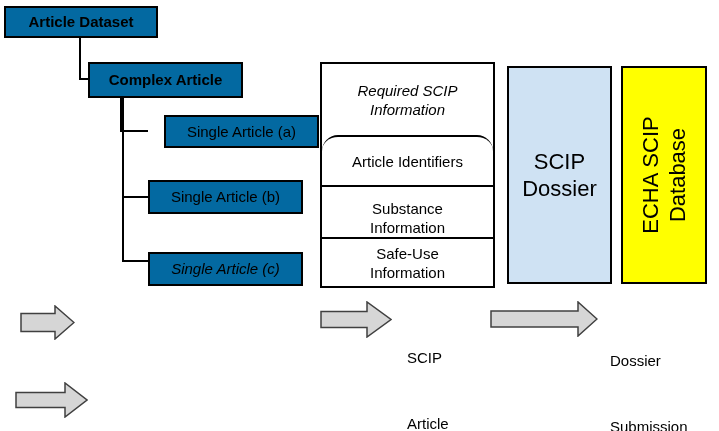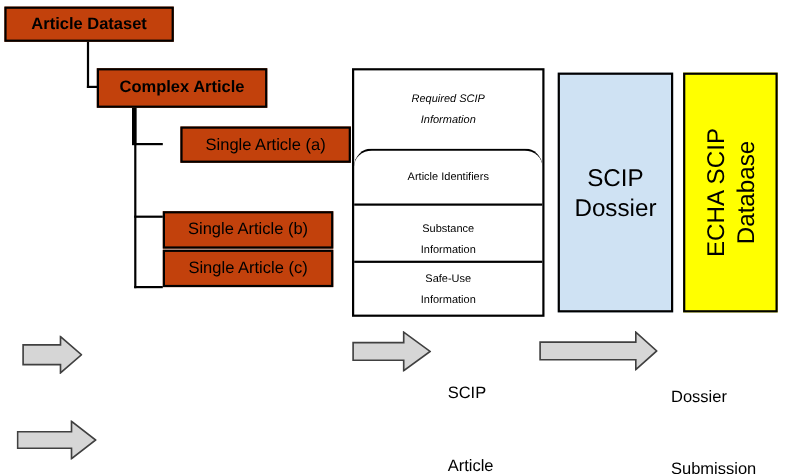--- a/index.html
+++ b/index.html
@@ -3,35 +3,35 @@
 <meta charset="utf-8">
 <style>
   html,body{margin:0;padding:0;background:#fff;}
   #canvas{
     position:relative;width:719px;height:431px;overflow:hidden;
     background:var(--background,#fff);
     font-family:"Liberation Sans", sans-serif;
     color:var(--text,#000);
   }
   .box{
-    position:absolute;box-sizing:border-box;background:#c2410c;
+    position:absolute;box-sizing:border-box;background:#0369a1;
     border:2px solid var(--box-border,#000);
     display:flex;flex-direction:column;align-items:center;justify-content:center;
     font-size:15px;text-align:center;line-height:18px;
   }
   .bold{font-weight:bold;}
   .cline{position:absolute;background:var(--connector,#000);}
   .table{
     position:absolute;left:320px;top:62px;width:175px;height:226px;
     box-sizing:border-box;border:2px solid var(--box-border,#000);background:#fff;
   }
   .trow{
     box-sizing:border-box;display:flex;flex-direction:column;
     align-items:center;justify-content:center;
-    font-size:10px;line-height:19px;text-align:center;
+    font-size:15px;line-height:19px;text-align:center;
   }
   .trow.header{height:71px;font-style:italic;}
   .trow.r1{height:50px;border-top:2px solid var(--box-border,#000);border-radius:16px;}
   .trow.r2{height:52px;border-top:2px solid var(--box-border,#000);justify-content:flex-end;}
   .trow.r3{height:49px;border-top:2px solid var(--box-border,#000);}
   #dossier{
     left:507px;top:66px;width:105px;height:218px;
     background:var(--dossier-fill,#cfe2f3);
     font-size:22px;line-height:27px;
   }
@@ -61,25 +61,25 @@
   </div>
 
   <div class="box bold" style="left:88px;top:62px;width:155px;height:36px;align-items:center;">
     <span>Complex Article</span>
   </div>
 
   <div class="box" style="left:148px;top:115px;width:155px;height:33px;margin-left:16px;">
     <span>Single Article (a)</span>
   </div>
 
-  <div class="box" style="left:148px;top:180px;width:155px;height:34px;margin-top:12px;">
+  <div class="box" style="left:148px;top:180px;width:155px;height:34px;">
     <span>Single Article (b)</span>
   </div>
 
-  <div class="box" style="left:148px;top:227px;width:155px;height:34px;">
+  <div class="box" style="left:148px;top:252px;width:155px;height:34px;font-style:italic;">
     <span>Single Article (c)</span>
   </div>
 
   <div class="cline" style="left:79px;top:38px;width:2px;height:42px;"></div>
   <div class="cline" style="left:79px;top:78px;width:11px;height:2px;"></div>
   <div class="cline" style="left:122px;top:98px;width:2px;height:164px;"></div>
   <div class="cline" style="left:120px;top:98px;width:4px;height:34px;"></div>
   <div class="cline" style="left:122px;top:130px;width:26px;height:2px;"></div>
   <div class="cline" style="left:122px;top:196px;width:26px;height:2px;"></div>
   <div class="cline" style="left:122px;top:260px;width:26px;height:2px;"></div>

